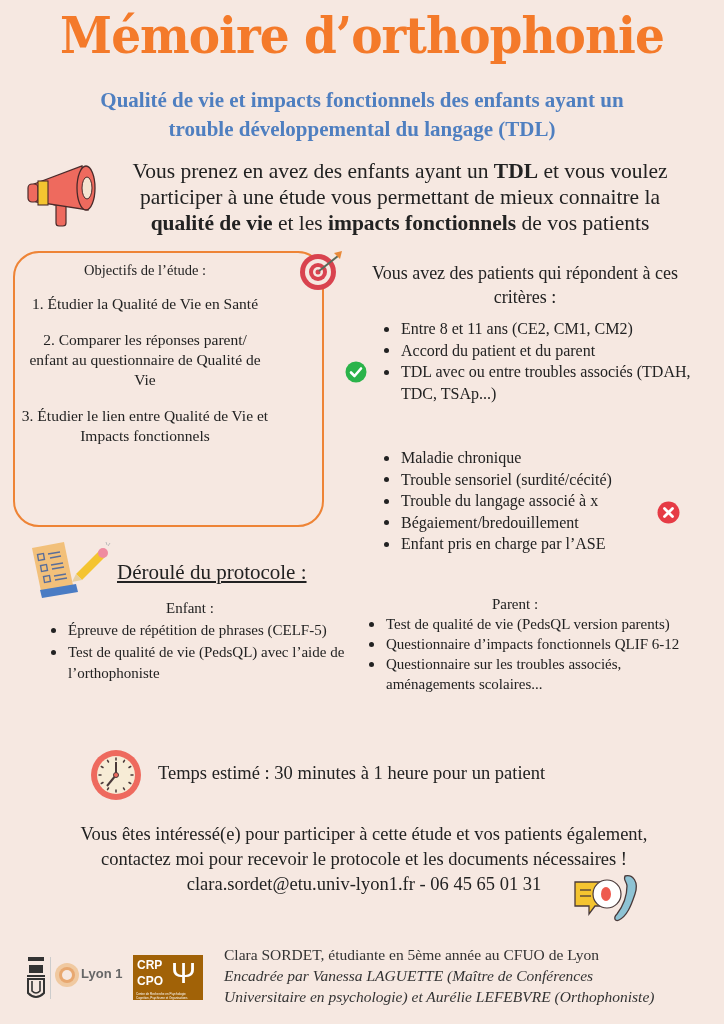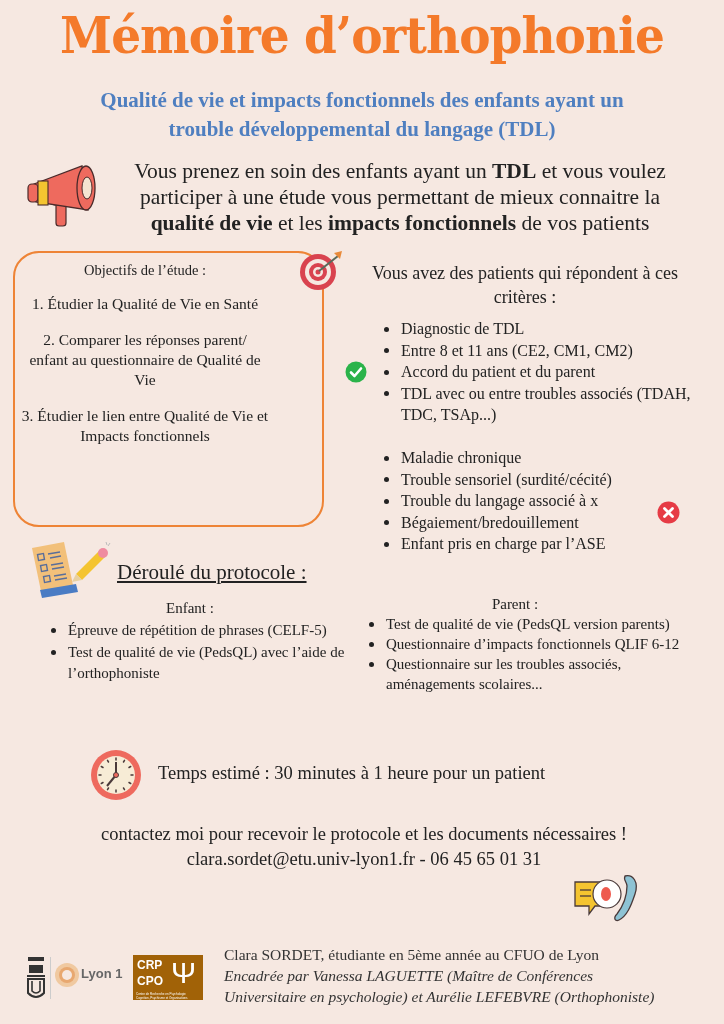--- a/index.html
+++ b/index.html
@@ -129,21 +129,21 @@
   <rect x="30" y="38" width="10" height="28" rx="3" fill="#ee6a5e" stroke="#4a2a2a" stroke-width="1.2"></rect>
   <rect x="28" y="38" width="12" height="7" fill="#8ec3d4" stroke="#4a2a2a" stroke-width="1"></rect>
   <path d="M8 24 L56 6 L62 50 L10 42 Z" fill="#ee6a5e" stroke="#4a2a2a" stroke-width="1.3"></path>
   <rect x="2" y="24" width="10" height="18" rx="4" fill="#ee6a5e" stroke="#4a2a2a" stroke-width="1.2"></rect>
   <rect x="12" y="21" width="10" height="24" fill="#f4c430" stroke="#4a2a2a" stroke-width="1.1"></rect>
   <ellipse cx="60" cy="28" rx="9" ry="22" fill="#ee6a5e" stroke="#4a2a2a" stroke-width="1.3"></ellipse>
   <ellipse cx="61" cy="28" rx="5" ry="11" fill="#f4e4d0" stroke="#4a2a2a" stroke-width="1"></ellipse>
 </svg>
 
 <div class="abs intro">
-  <span>Vous prenez en soin des enfants ayant un </span><b>TDL</b><span> et vous voulez participer à une étude vous permettant de mieux connaitre la </span><b>qualité de vie</b><span> et les </span><b>impacts fonctionnels</b><span> de vos patients</span>
+  <span>Vous prenez en avez des enfants ayant un </span><b>TDL</b><span> et vous voulez participer à une étude vous permettant de mieux connaitre la </span><b>qualité de vie</b><span> et les </span><b>impacts fonctionnels</b><span> de vos patients</span>
 </div>
 
 <div class="abs obj-box"></div>
 <div class="abs obj-text">
   <p class="hdr">Objectifs de l’étude :</p>
   <p>1. Étudier la Qualité de Vie en Santé</p>
   <p style="padding:0 8px">2. Comparer les réponses parent/ enfant au questionnaire de Qualité de Vie</p>
   <p>3. Étudier le lien entre Qualité de Vie  et Impacts fonctionnels</p>
 </div>
 
@@ -157,21 +157,20 @@
   <path d="M36 4 L44 2 L42 10 Z" fill="#e98a3a"></path>
 </svg>
 
 <div class="abs crit-title">Vous avez des patients qui répondent à ces critères :</div>
 
 <svg class="icon" style="left:345px;top:361px" width="22" height="22" viewBox="0 0 22 22">
   <circle cx="11" cy="11" r="10.5" fill="#2bb34a"></circle>
   <path d="M6 11.5 L9.5 15 L16 7.5" fill="none" stroke="#fff" stroke-width="2.6" stroke-linecap="round" stroke-linejoin="round"></path>
 </svg>
 <ul class="abs list inc-list">
-  <li>Diagnostic de TDL</li>
   <li>Entre 8 et 11 ans (CE2, CM1, CM2)</li>
   <li>Accord du patient et du parent</li>
   <li>TDL avec ou entre troubles associés (TDAH, TDC, TSAp...)</li>
 </ul>
 
 <ul class="abs list exc-list">
   <li>Maladie chronique</li>
   <li>Trouble sensoriel (surdité/cécité)</li>
   <li>Trouble du langage associé à x</li>
   <li>Bégaiement/bredouillement</li>
@@ -226,20 +225,21 @@
     <line x1="12.3" y1="18.5" x2="14" y2="19.5"></line>
       <line x1="18.5" y1="12.3" x2="19.5" y2="14"></line>
   </g>
   <line x1="27" y1="27" x2="27" y2="14" stroke="#4a3a3a" stroke-width="2"></line>
   <line x1="27" y1="27" x2="18" y2="38" stroke="#4a3a3a" stroke-width="2"></line>
   <circle cx="27" cy="27" r="2.5" fill="#ee6a5e" stroke="#4a3a3a" stroke-width="1"></circle>
 </svg>
 <div class="abs time-text">Temps estimé : 30 minutes à 1 heure pour un patient</div>
 
 <div class="abs contact">
+  <div>Vous êtes intéressé(e) pour participer à cette étude et vos patients également,</div>
   <div>contactez moi pour recevoir le protocole et les documents nécessaires !</div>
   <div>clara.sordet@etu.univ-lyon1.fr - 06 45 65 01 31</div>
 </div>
 <svg class="icon" style="left:573px;top:872px" width="70" height="52" viewBox="0 0 70 52">
   <path d="M2 10 L34 10 L34 34 L22 34 L16 42 L16 34 L2 34 Z" fill="#f4c430" stroke="#4a3a3a" stroke-width="1.3"></path>
   <line x1="7" y1="18" x2="18" y2="18" stroke="#4a3a3a" stroke-width="1.3"></line>
   <line x1="7" y1="24" x2="18" y2="24" stroke="#4a3a3a" stroke-width="1.3"></line>
   <circle cx="34" cy="22" r="14" fill="#fff" stroke="#4a3a3a" stroke-width="1.2"></circle>
   <ellipse cx="33" cy="22" rx="5" ry="7" fill="#ee5a4e"></ellipse>
   <path d="M52 4 C60 2 66 10 62 22 C58 34 54 44 46 48 C42 50 40 46 44 42 C50 34 54 24 54 14 C54 10 50 8 52 4 Z" fill="#8ec3d4" stroke="#4a3a3a" stroke-width="1.3"></path>

